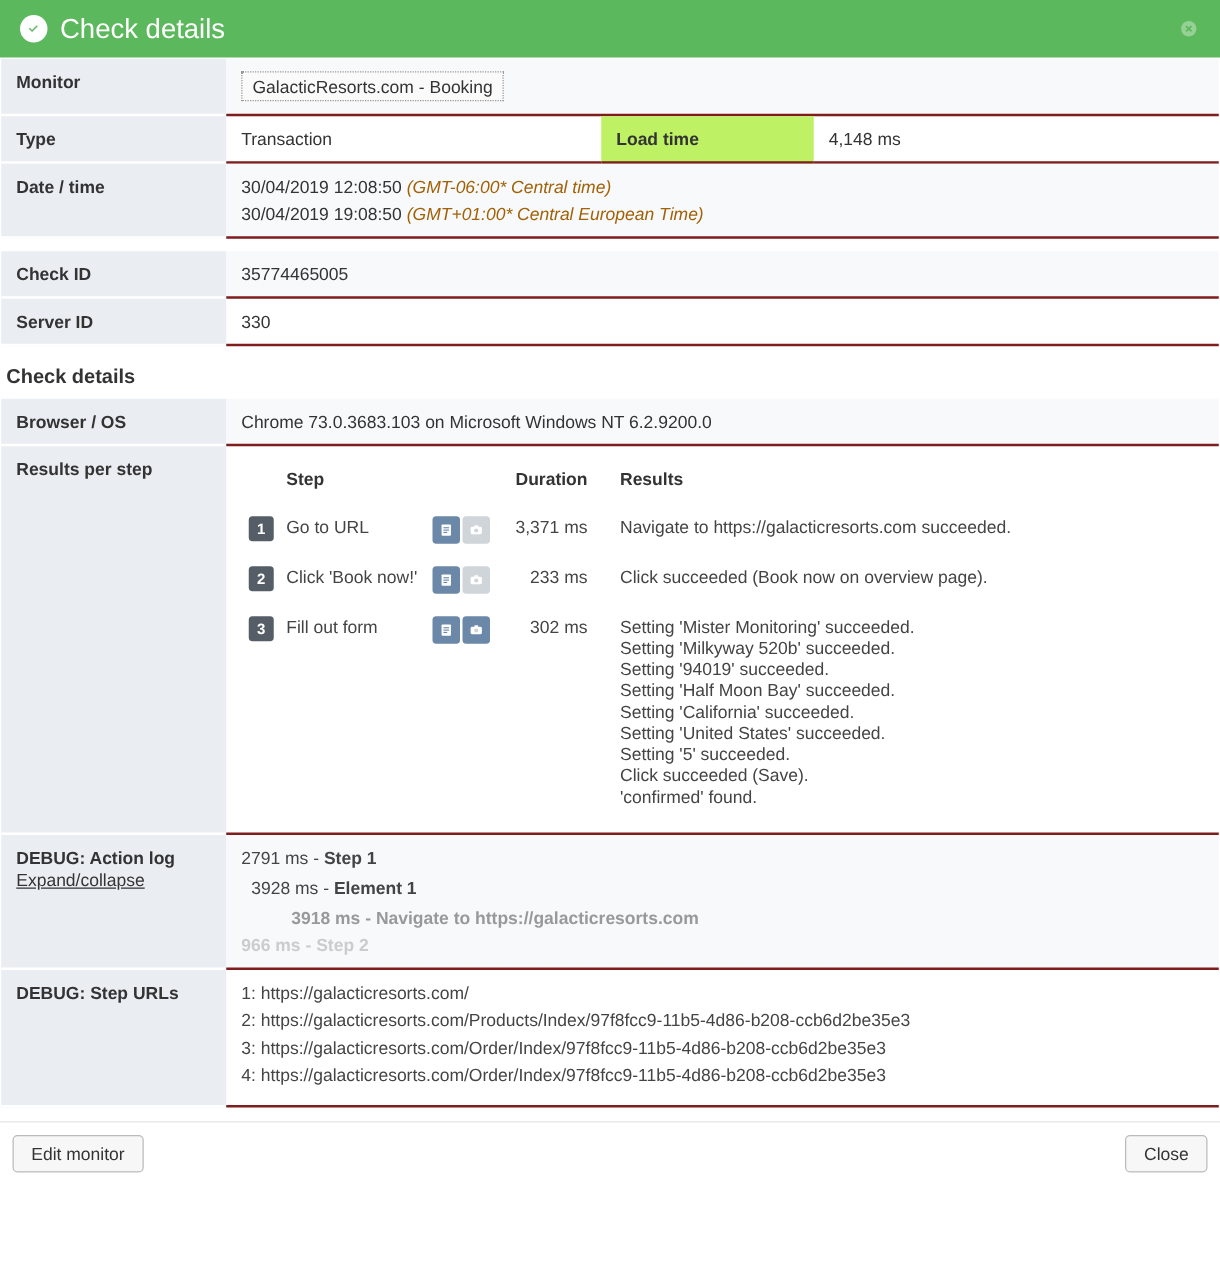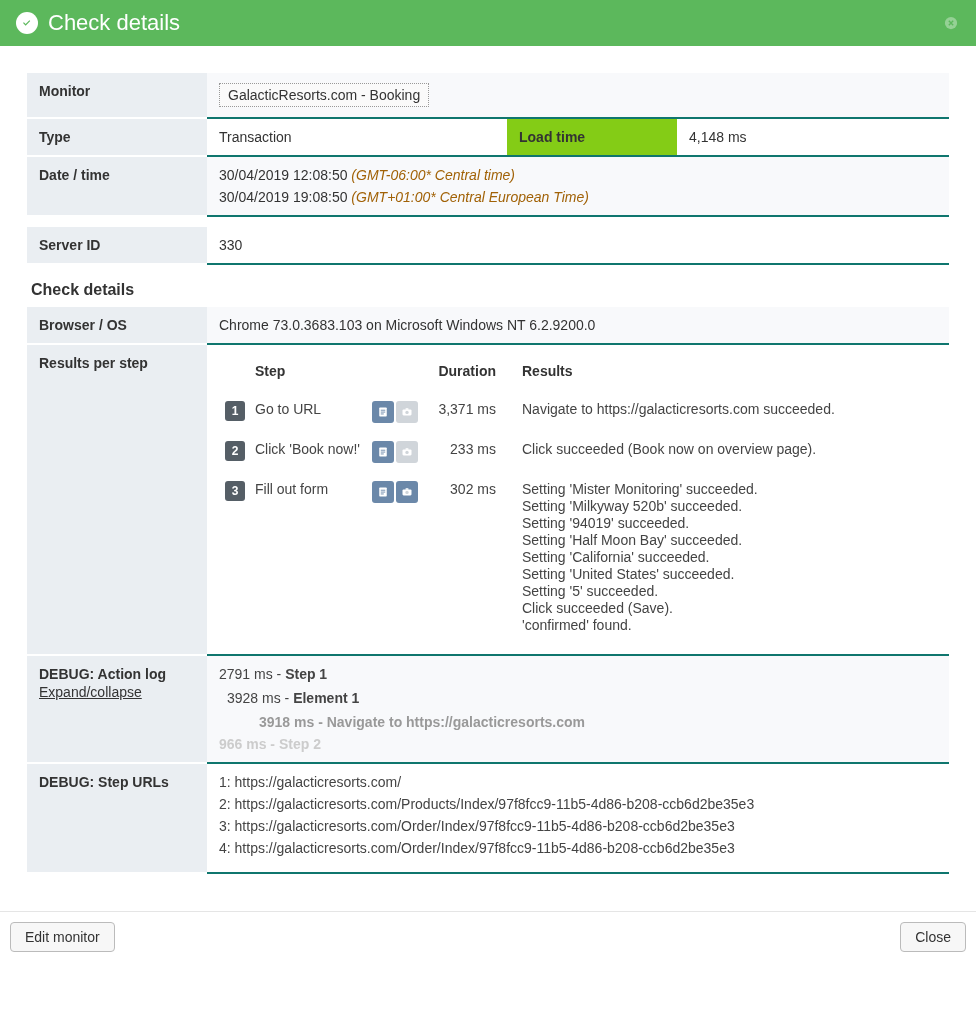--- a/index.html
+++ b/index.html
@@ -2,24 +2,24 @@
 <html><head>
 <meta charset="utf-8">
 <style>
   * { box-sizing: border-box; }
   html, body { margin: 0; padding: 0; font-family: 'Segoe UI', Arial, sans-serif; font-size: 14px; color: #333; background: #fff; }
   .modal { width: 976px; background: #fff; }
   .header { background: #5cb85c; color: #fff; padding: 10px 16px; display: flex; align-items: center; gap: 10px; }
   .header .title { font-size: 22px; font-weight: 400; flex: 1; }
   .header .check-circle { width: 22px; height: 22px; border-radius: 50%; background: #fff; display: inline-flex; align-items: center; justify-content: center; color: #5cb85c; font-weight: bold; font-size: 14px; }
   .header .close-x { color: rgba(255,255,255,0.8); cursor: pointer; font-size: 18px; width:18px; height:18px; display:inline-flex; align-items:center; justify-content:center; }
-  .body { padding: 27px; }
+  .body { padding: 1px; }
   table.dtl { width: 100%; border-collapse: separate; border-spacing: 0; margin-bottom: 10px; }
   table.dtl > tbody > tr > th { text-align: left; background: #eaeef2; padding: 10px 12px; font-weight: 700; color: #333; vertical-align: top; width: 180px; border-bottom: 2px solid #fff; }
-  table.dtl > tbody > tr > td { padding: 10px 12px; vertical-align: top; border-bottom: 2px solid #0f766e; }
+  table.dtl > tbody > tr > td { padding: 10px 12px; vertical-align: top; border-bottom: 2px solid #7f1d1d; }
   table.dtl > tbody > tr:nth-child(odd) > td.val { background: #f8f9fb; }
   .monitor-box { display:inline-block; border:1px dotted #999; padding: 3px 8px; background:#fafafa; color:#333; }
   .tz { font-style: italic; color: #a16207; }
   .section-title { font-size: 16px; font-weight: 700; padding: 6px 4px 8px; color:#333; }
   .inner { width:100%; }
   .inner th { text-align:left; font-weight:700; padding: 6px 4px 12px; color:#333; }
   .inner td { padding: 8px 4px; vertical-align: top; color:#444; }
   .step-num { display:inline-block; width:20px; height:20px; background:#555e66; color:#fff; border-radius:3px; text-align:center; line-height:20px; font-size:12px; font-weight:700; }
   .icon-btn { display:inline-flex; width:22px; height:22px; border-radius:3px; align-items:center; justify-content:center; cursor:pointer; margin-right:2px; vertical-align:top; }
   .icon-blue { background:#6b88a9; color:#fff; }
@@ -29,21 +29,21 @@
   .log-line { color:#444; }
   .log-bold { font-weight:700; }
   .log-indent1 { margin-left: 8px; }
   .log-indent2 { margin-left: 40px; color:#999; font-weight:700; }
   .log-fade { color:#ccc; font-weight:700; }
   .expand { text-decoration: underline; color:#333; cursor:pointer; font-weight:400; display:block; margin-top:2px; }
   .footer { border-top: 1px solid #e5e5e5; padding: 10px; display:flex; justify-content: space-between; }
   .btn { background:#f7f7f7; border:1px solid #bbb; border-radius:4px; padding:6px 14px; font-size:14px; color:#333; cursor:pointer; }
   .url-line { margin-bottom: 6px; color:#444; }
   .res-lines div { margin-bottom: 1px; }
-  .ltlabel { background:#84cc16; padding:10px 12px; font-weight:700; }
+  .ltlabel { background:#bef264; padding:10px 12px; font-weight:700; }
 </style>
 </head>
 <body>
 
 <div class="modal">
   <div class="header">
     <span class="check-circle">
       <svg viewBox="0 0 16 16" width="12" height="12">
           <path fill="currentColor" d="M6.2 11.5 2.7 8l1.1-1.1 2.4 2.4 5-5L12.3 5.4z"></path>
         </svg>
@@ -78,20 +78,24 @@
           <td class="val" colspan="3">
             <div><span>30/04/2019 12:08:50</span> <span class="tz">(GMT-06:00* Central time)</span></div>
             <div style="margin-top:6px;"><span>30/04/2019 19:08:50</span> <span class="tz">(GMT+01:00* Central European Time)</span></div>
           </td>
         </tr>
       </tbody>
     </table>
 
     <table class="dtl">
       <tbody>
+        <tr>
+          <th>Check ID</th>
+          <td class="val">35774465005</td>
+        </tr>
         <tr>
           <th>Server ID</th>
           <td>330</td>
         </tr>
       </tbody>
     </table>
 
     <div class="section-title">Check details</div>
 
     <table class="dtl">

